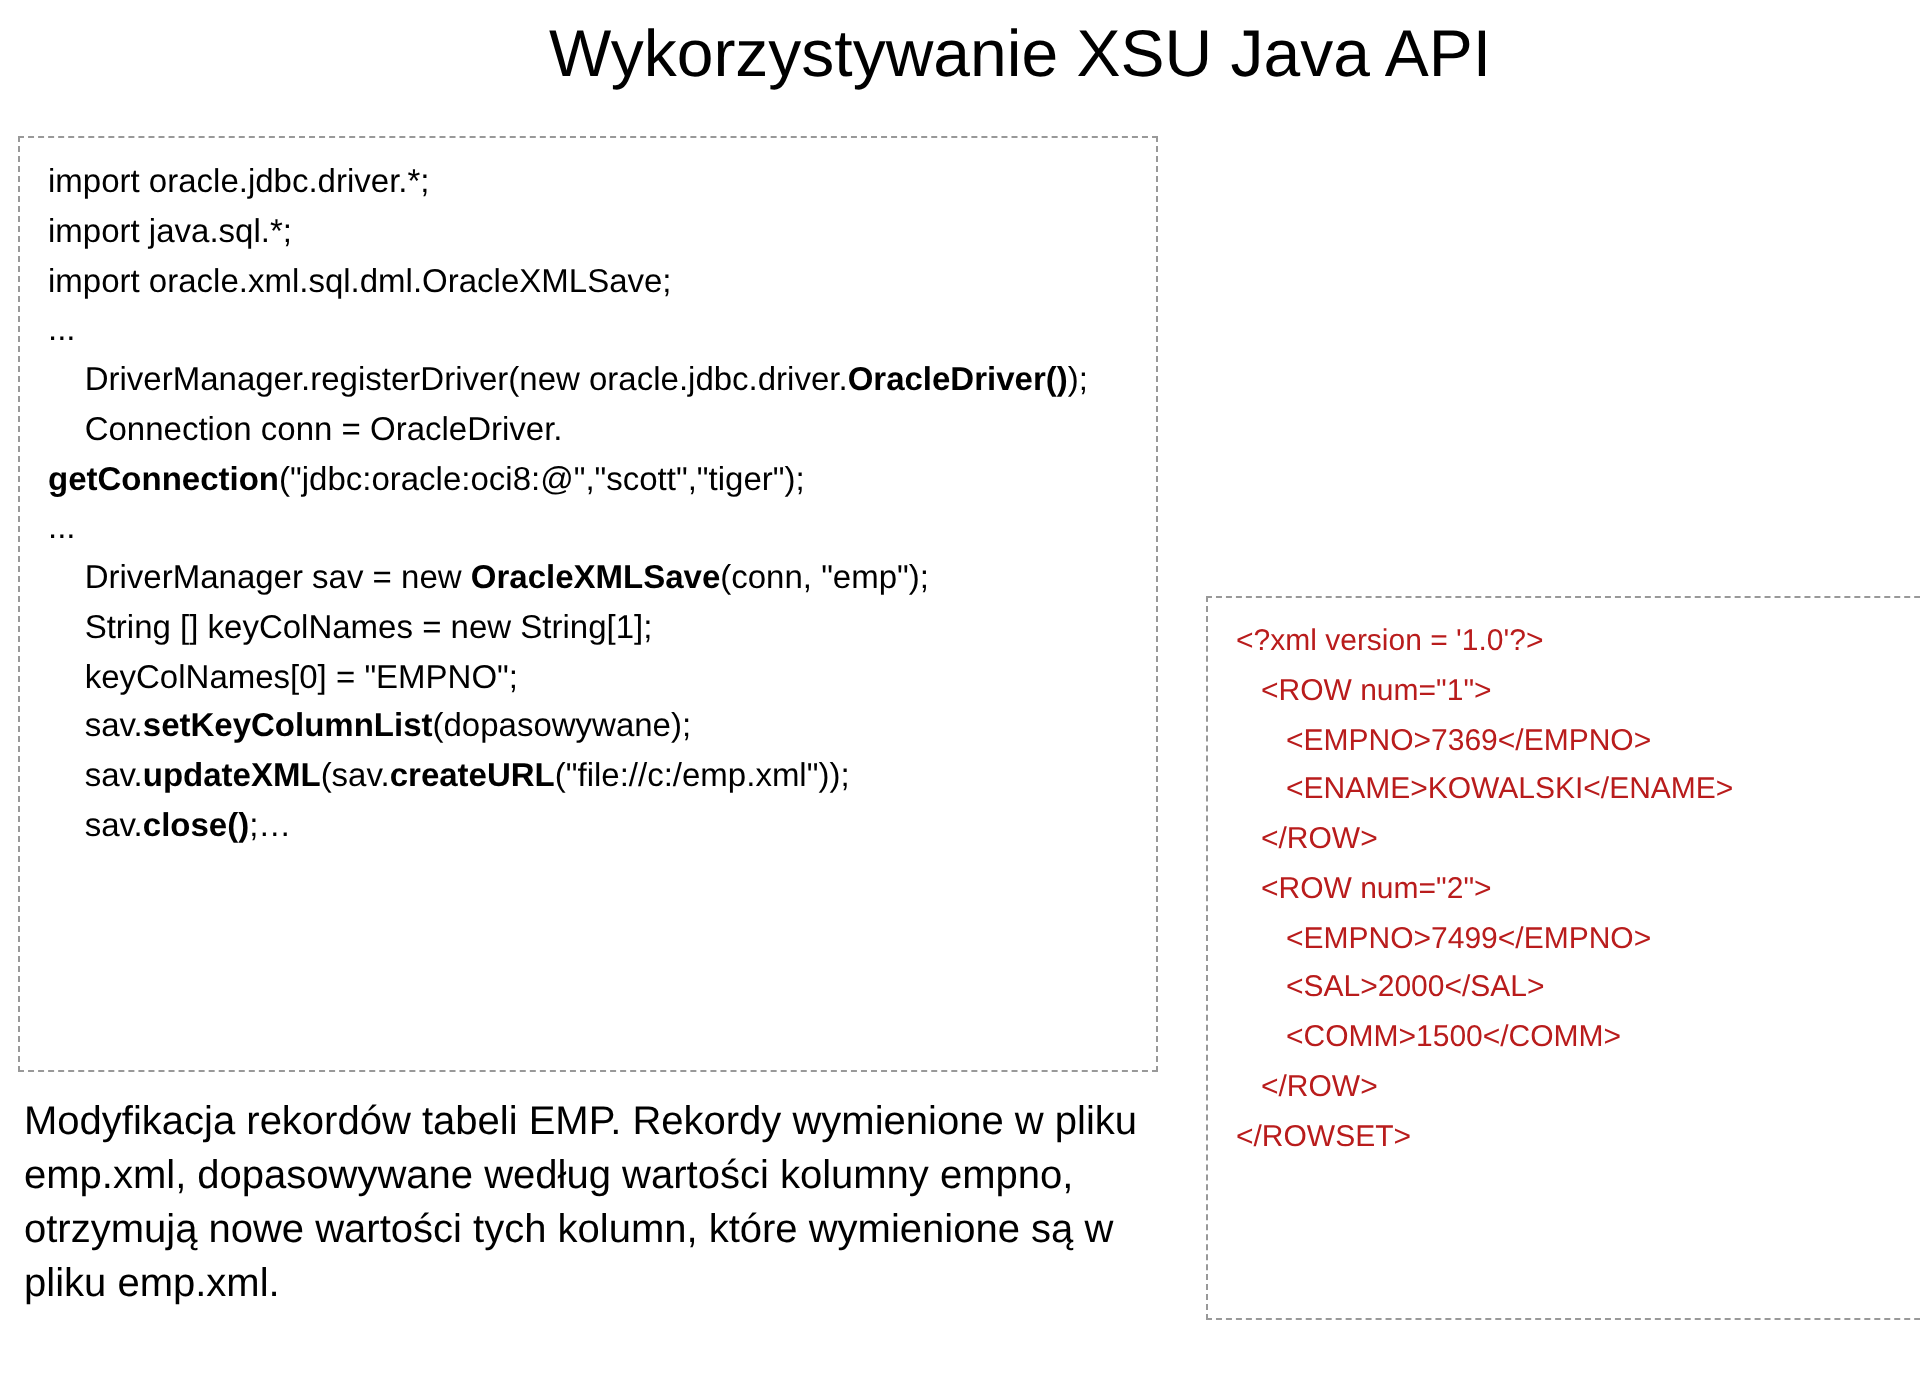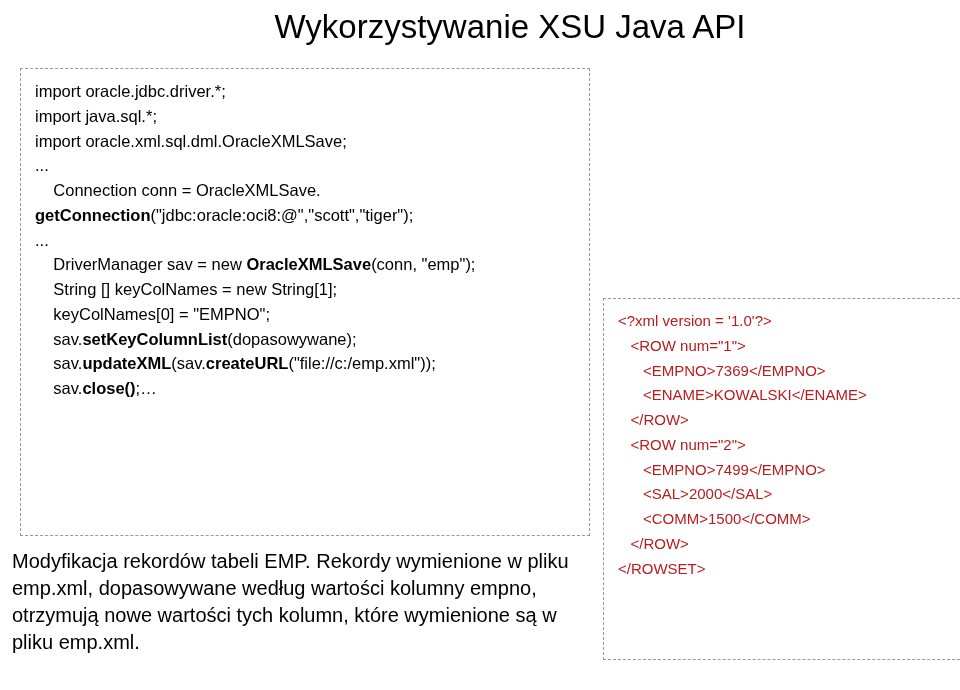--- a/index.html
+++ b/index.html
@@ -21,21 +21,21 @@
     padding-left: 60px;
   }
   .code-box {
     position: absolute;
     border: 1px dashed #999;
     padding: 10px 14px;
     box-sizing: border-box;
     font-family: Tahoma, Verdana, Arial, sans-serif;
   }
   .left-box {
-    left: 20px;
+    left: 9px;
     top: 68px;
     width: 570px;
     height: 468px;
     font-size: 16.5px;
     line-height: 1.5;
     color: #000;
   }
   .left-box div {
     white-space: pre-wrap;
   }
@@ -67,21 +67,22 @@
 </head>
 <body>
 
 <div class="title">Wykorzystywanie XSU Java API</div>
 
 <div class="code-box left-box">
   <div>import oracle.jdbc.driver.*;</div>
   <div>import java.sql.*;</div>
   <div>import oracle.xml.sql.dml.OracleXMLSave;</div>
   <div>...</div>
-  <div>    Connection conn = OracleXMLSave.</div>
+  <div><span>    DriverManager.registerDriver(new oracle.jdbc.driver.</span><span class="b">OracleDriver()</span><span>);</span></div>
+  <div>    Connection conn = OracleDriver.</div>
   <div><span class="b">getConnection</span><span>("jdbc:oracle:oci8:@","scott","tiger");</span></div>
   <div>...</div>
   <div><span>    DriverManager sav = new </span><span class="b">OracleXMLSave</span><span>(conn, "emp");</span></div>
   <div>    String [] keyColNames = new String[1];</div>
   <div>    keyColNames[0] = "EMPNO";</div>
   <div><span>    sav.</span><span class="b">setKeyColumnList</span><span>(dopasowywane);</span></div>
   <div><span>    sav.</span><span class="b">updateXML</span><span>(sav.</span><span class="b">createURL</span><span>("file://c:/emp.xml"));</span></div>
   <div><span>    sav.</span><span class="b">close()</span><span>;…</span></div>
 </div>
 

